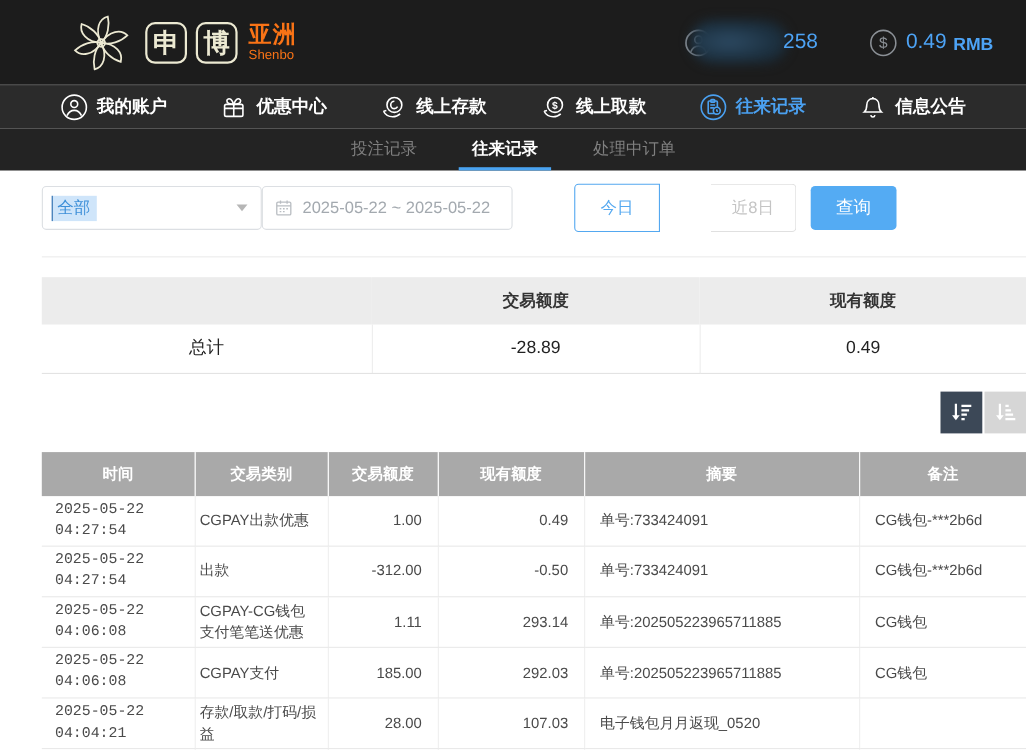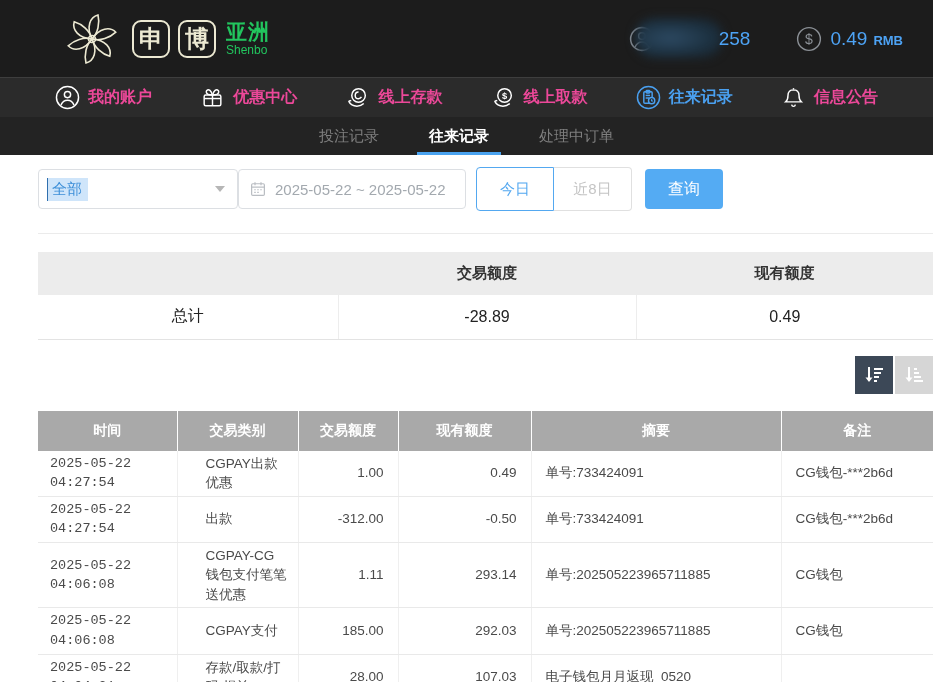--- a/index.html
+++ b/index.html
@@ -7,39 +7,39 @@
     font-family:"Liberation Sans","DejaVu Sans",sans-serif; }
 
   
   .top-header { height:77px; background:#1c1c1c; display:flex; align-items:center;
     justify-content:space-between; padding:0 18px 0 60px; }
   .brand { display:flex; align-items:center; gap:8px; cursor:pointer; }
   .brand svg.flower { width:64px; height:64px; }
   .brand .char-box { width:38px; height:38px; border:2px solid #ece9d2; border-radius:9px;
     color:#ece9d2; font-size:24px; font-weight:bold; display:flex; align-items:center;
     justify-content:center; }
-  .brand .region-wrap { color:#22c55e; line-height:1; margin-left:2px; }
+  .brand .region-wrap { color:#f97316; line-height:1; margin-left:2px; }
   .brand .region { font-size:21px; font-weight:bold; letter-spacing:1px; }
   .brand .sub { font-size:12px; margin-top:2px; }
 
   .header-right { display:flex; align-items:center; gap:46px; padding-right:12px; }
   .account { display:flex; align-items:center; position:relative; cursor:pointer; }
   .account .user-circle { color:#9aa0a6; margin-right:4px; }
   .blur-blob { position:absolute; left:6px; top:-8px; width:88px; height:40px; border-radius:20px;
     background:radial-gradient(ellipse at 40% 50%, #2d4a63 0%, #1d3242 55%, rgba(20,30,40,.6) 100%);
     filter:blur(5px); pointer-events:none; }
   .account .suffix { color:#4da3f5; font-size:19px; margin-left:60px; position:relative; }
   .balance { display:flex; align-items:center; gap:8px; cursor:default; }
   .balance .amount { color:#4da3f5; font-size:19px; }
-  .balance .currency { color:#4da3f5; font-size:13px; font-weight:bold; margin-left:-2px; padding-top:4px; }
+  .balance .currency { color:#4da3f5; font-size:16px; font-weight:bold; margin-left:-2px; padding-top:4px; }
 
   
   .main-nav { height:40px; background:#2b2b2b; border-top:1px solid #3e3e3e;
     display:flex; align-items:center; justify-content:space-between; padding:0 55px; }
-  .nav-item { display:flex; align-items:center; gap:8px; color:#ec4899; font-size:16px;
+  .nav-item { display:flex; align-items:center; gap:8px; color:#ffffff; font-size:16px;
     font-weight:bold; cursor:pointer; }
   .nav-item svg { width:25px; height:25px; stroke:#fff; fill:none; stroke-width:1.4; }
   .nav-item.active { color:#4aa0f0; }
   .nav-item.active svg { stroke:#4aa0f0; }
 
   
   .sub-nav { height:38px; background:#232323; display:flex; justify-content:center; gap:42px; }
   .tab { position:relative; color:#7f7f7f; font-size:15px; line-height:37px; padding:0 4px;
     cursor:pointer; }
   .tab.active { color:#fff; font-weight:bold; }
@@ -56,21 +56,21 @@
   .select-value { background:#cfe5fa; color:#3d8fd8; font-size:15px; padding:2px 6px 2px 4px;
     border-left:1px solid #2f6fae; }
   .caret-down { width:0; height:0; border-left:5px solid transparent;
     border-right:5px solid transparent; border-top:6px solid #b6b6b6; }
   .date-box { width:228px; height:40px; border:1px solid #dcdfe3; border-radius:4px;
     margin-left:0; display:flex; align-items:center; gap:8px; padding:0 10px;
     color:#a3a9af; font-size:15px; cursor:pointer; background:#fff; }
   .date-box svg { width:18px; height:18px; stroke:#b9bdc2; fill:none; stroke-width:1.6; }
   .quick-group { display:flex; margin-left:10px; }
   .quick-btn { width:78px; height:44px; background:#fff; border:1px solid #e0e0e0;
-    border-left-width:0; color:#c4c4c4; font-size:15px; cursor:pointer; }
+    border-left-width:0; color:#c4c4c4; font-size:15px; cursor:pointer;margin-left:46px; }
   .quick-btn:first-child { border-left-width:1px; border-radius:4px 0 0 4px; }
   .quick-btn:last-child { border-radius:0 4px 4px 0; }
   .quick-btn.active { border:1px solid #54a8f0; color:#54a8f0; background:#fff; }
   .search-btn { width:78px; height:40px; margin-left:13px; background:#54abf3; border:none;
     border-radius:4px; color:#fff; font-size:16px; cursor:pointer; }
 
   .divider { margin-top:22px; height:1px; background:#ebebeb; width:895px; }
 
   
   .summary { width:895px; margin-top:18px; border-collapse:collapse; font-size:15px; }
@@ -92,21 +92,21 @@
   .main-table { width:895px; margin-top:17px; border-collapse:collapse; font-size:13.5px; }
   .main-table th { background:#a9a9a9; color:#fff; height:40px; font-weight:bold;
     text-align:center; border-right:1px solid #fff; font-size:14px; }
   .main-table th:last-child { border-right:none; }
   .main-table td { height:40px; color:#4a4a4a; border-bottom:1px solid #e9e9e9;
     border-right:1px solid #efefef; padding:3px 0; line-height:1.45; vertical-align:middle; }
   .main-table td:last-child { border-right:none; }
   .main-table col.k1{width:139px} .main-table col.k2{width:121px} .main-table col.k3{width:100px}
   .main-table col.k4{width:133px} .main-table col.k5{width:250px} .main-table col.k6{width:152px}
   .main-table td:nth-child(1){ text-align:left; padding-left:12px;font-family:Liberation Mono, monospace; }
-  .main-table td:nth-child(2){ text-align:left; padding-left:28px; padding-right:10px; }
+  .main-table td:nth-child(2){ text-align:left; padding-left:4px; padding-right:10px; }
   .main-table td:nth-child(3){ text-align:right; padding-right:14px; }
   .main-table td:nth-child(4){ text-align:right; padding-right:14px; }
   .main-table td:nth-child(5){ text-align:left; padding-left:14px; }
   .main-table td:nth-child(6){ text-align:left; padding-left:14px; }
 </style>
 </head>
 <body>
 
 <div class="top-header">
   <div class="brand">

